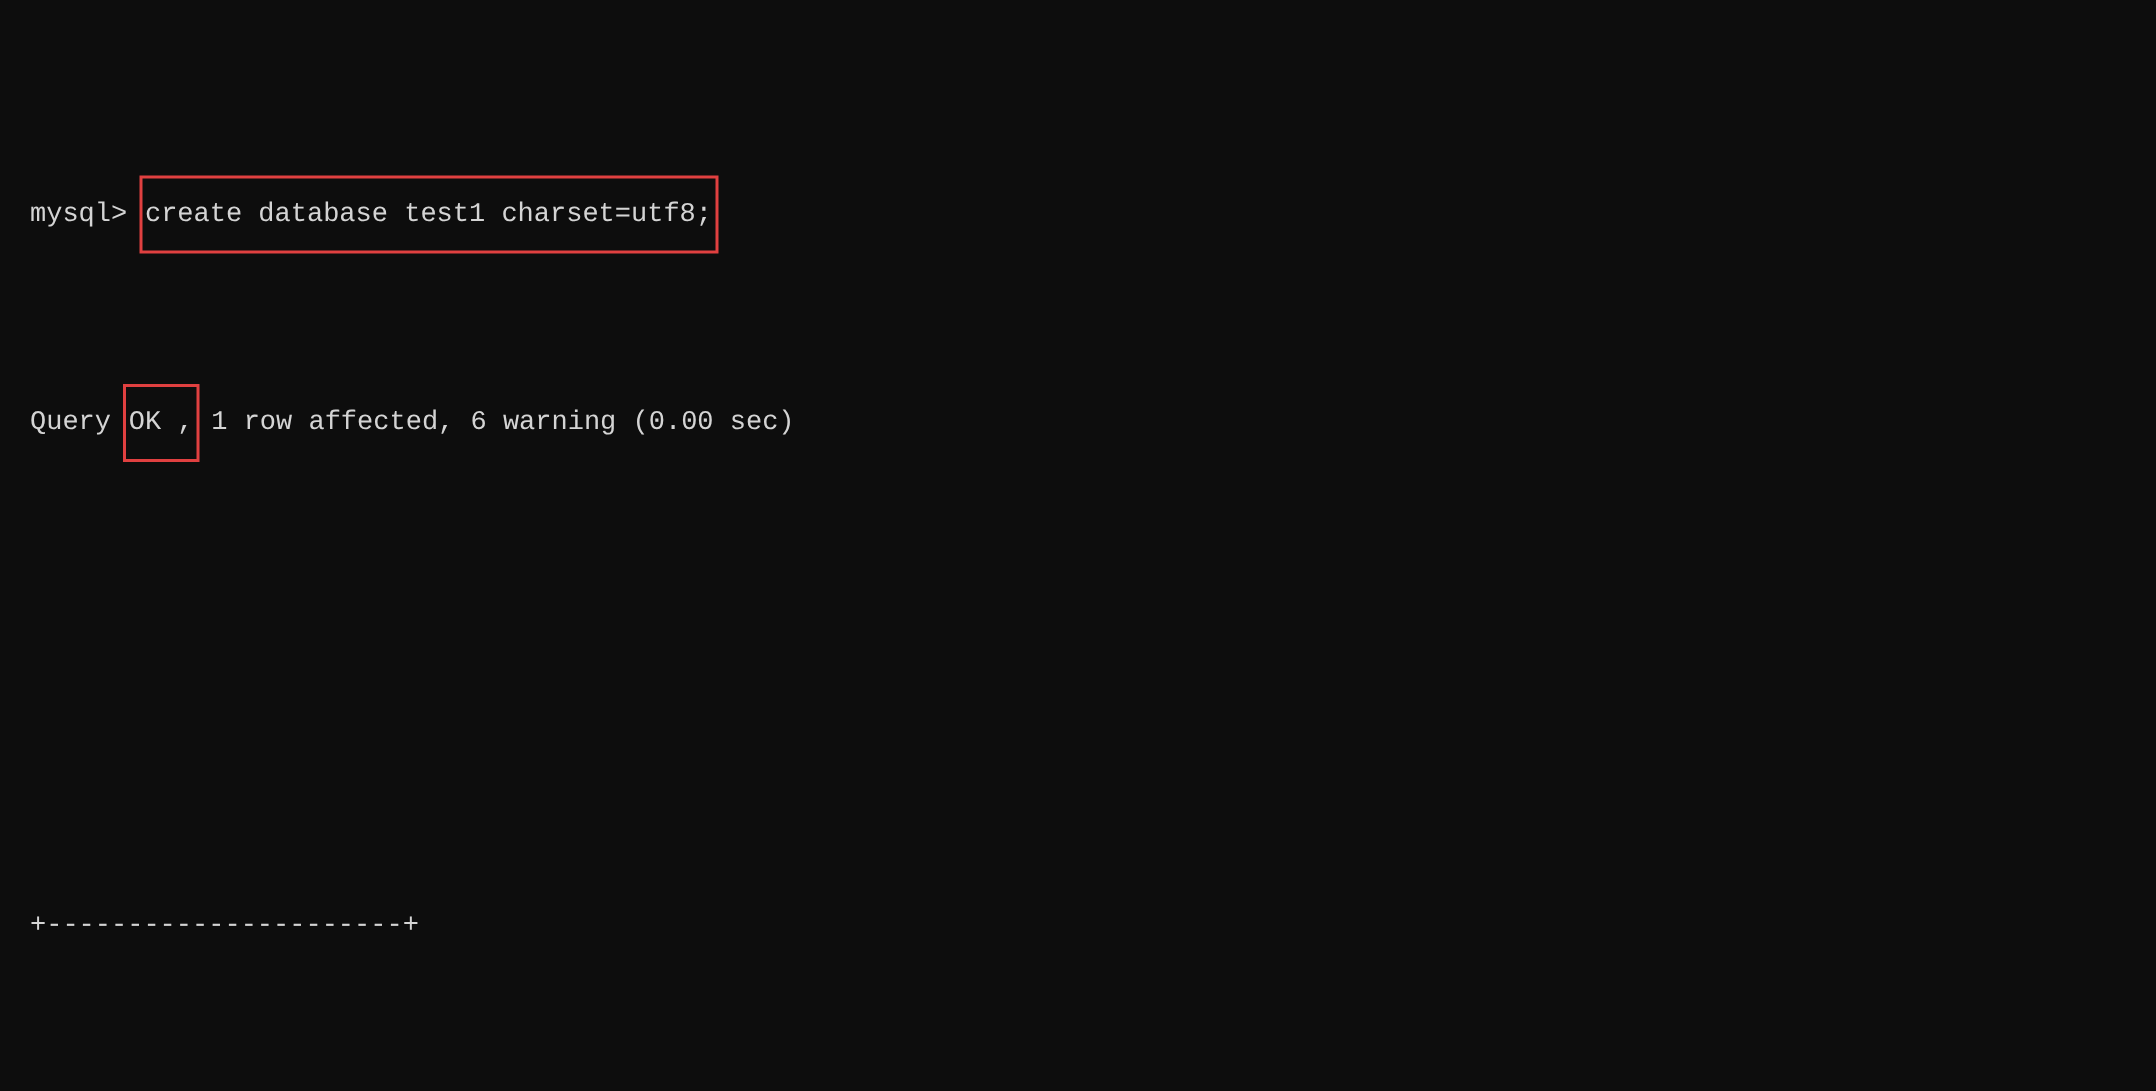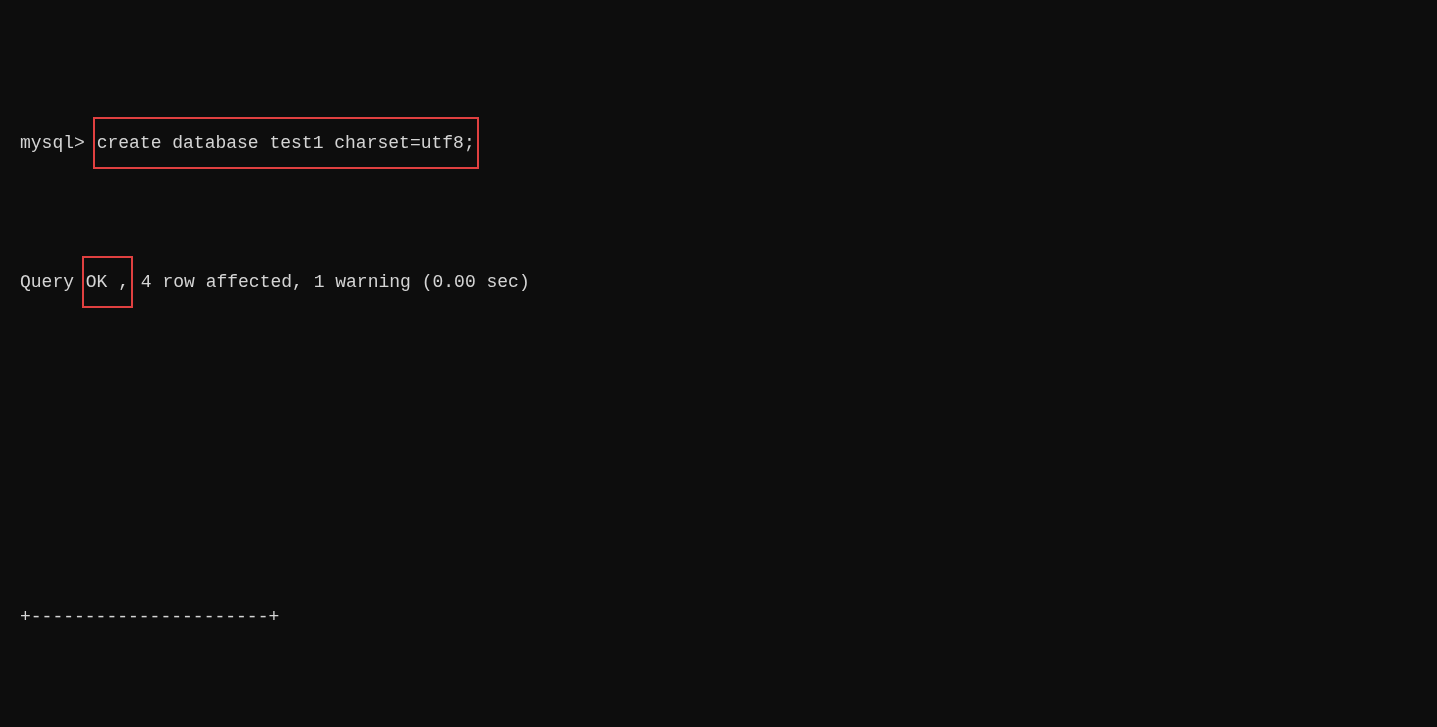--- a/index.html
+++ b/index.html
@@ -33,21 +33,21 @@
   </style>
 </head>
 <body>
 
 <div class="terminal">
 
   
   <span class="line"><span>mysql&gt; </span><span class="highlighted-box">create database test1 charset=utf8;</span></span>
 
   
-  <span class="line"><span>Query </span><span class="highlighted-box">OK ,</span><span> 4 row affected, 1 warning (0.00 sec)</span></span>
+  <span class="line"><span>Query </span><span class="highlighted-box">OK ,</span><span> 1 row affected, 6 warning (0.00 sec)</span></span>
 
   
   <span class="line"> </span>
 
   
 
   
   <span class="line">+----------------------+</span>
   
   

